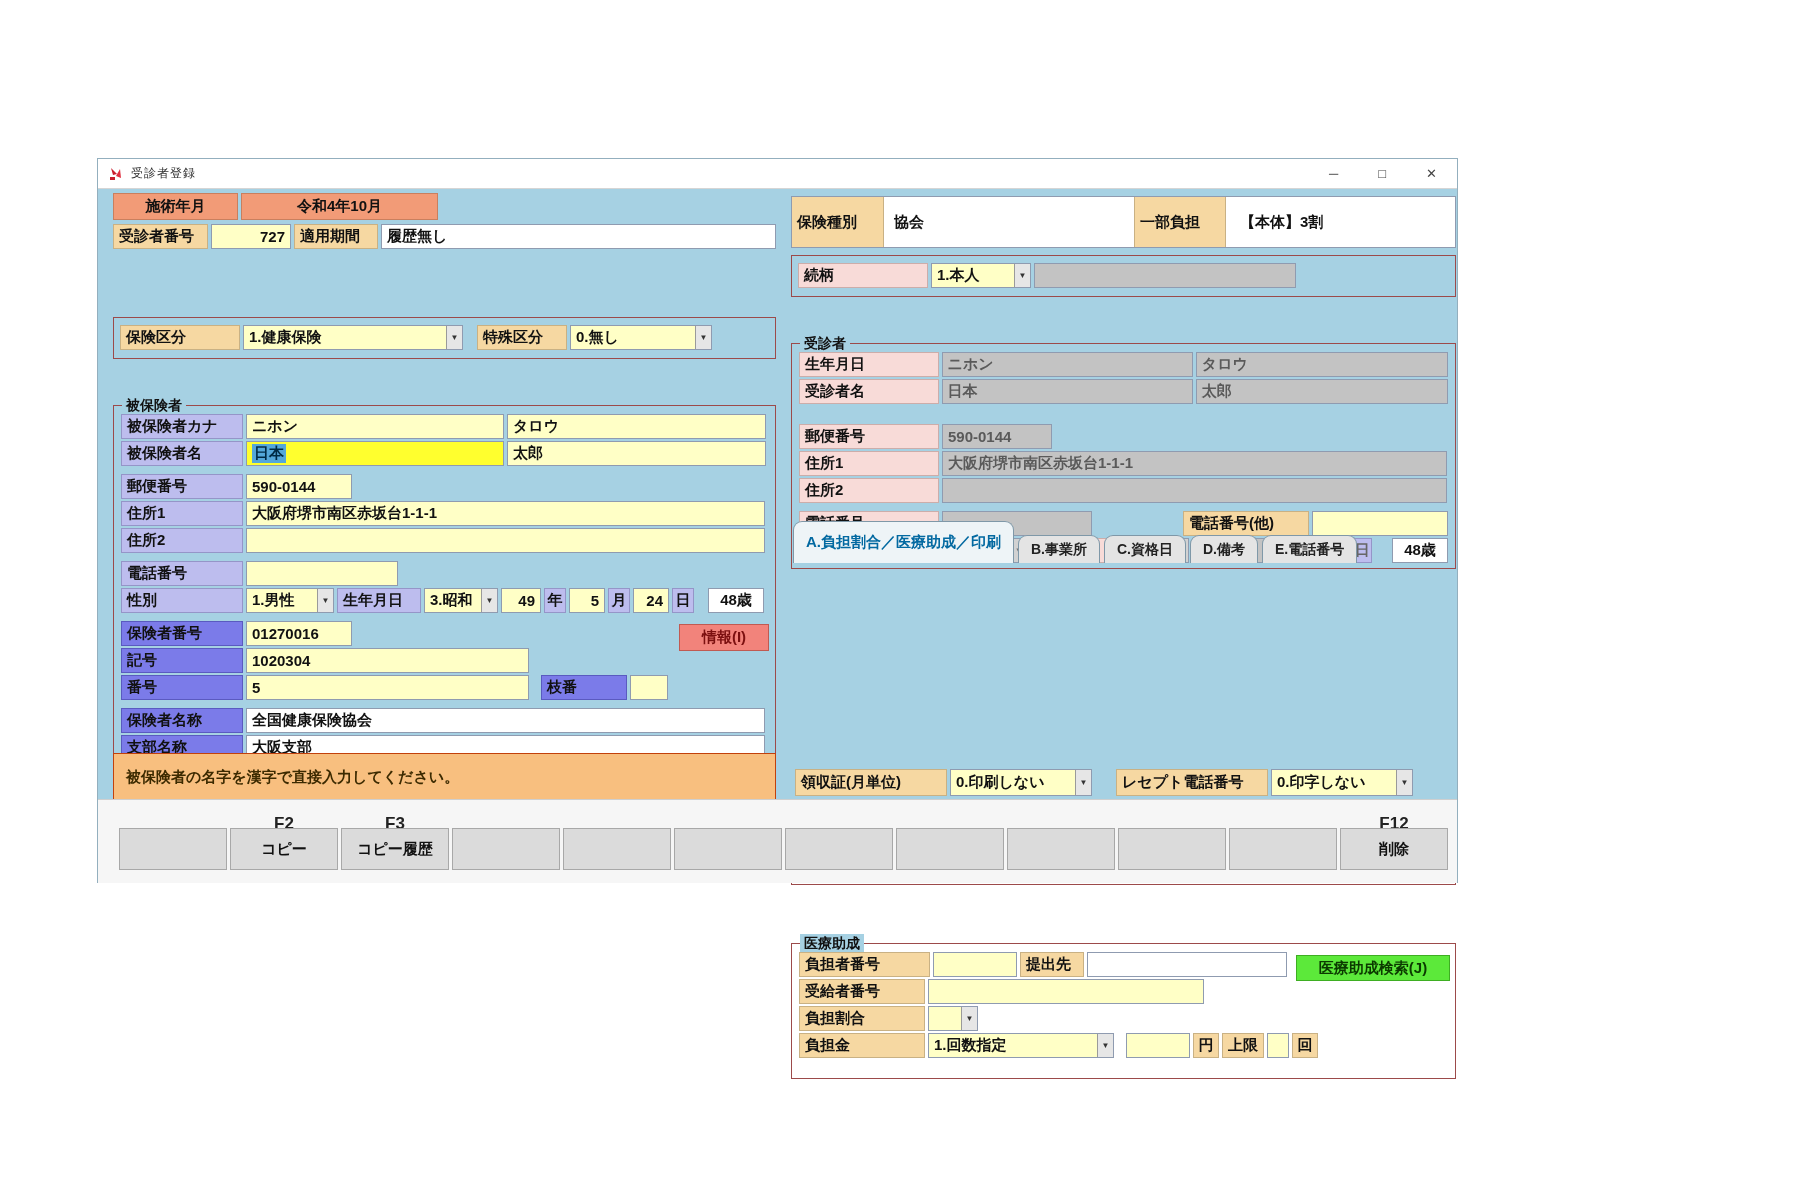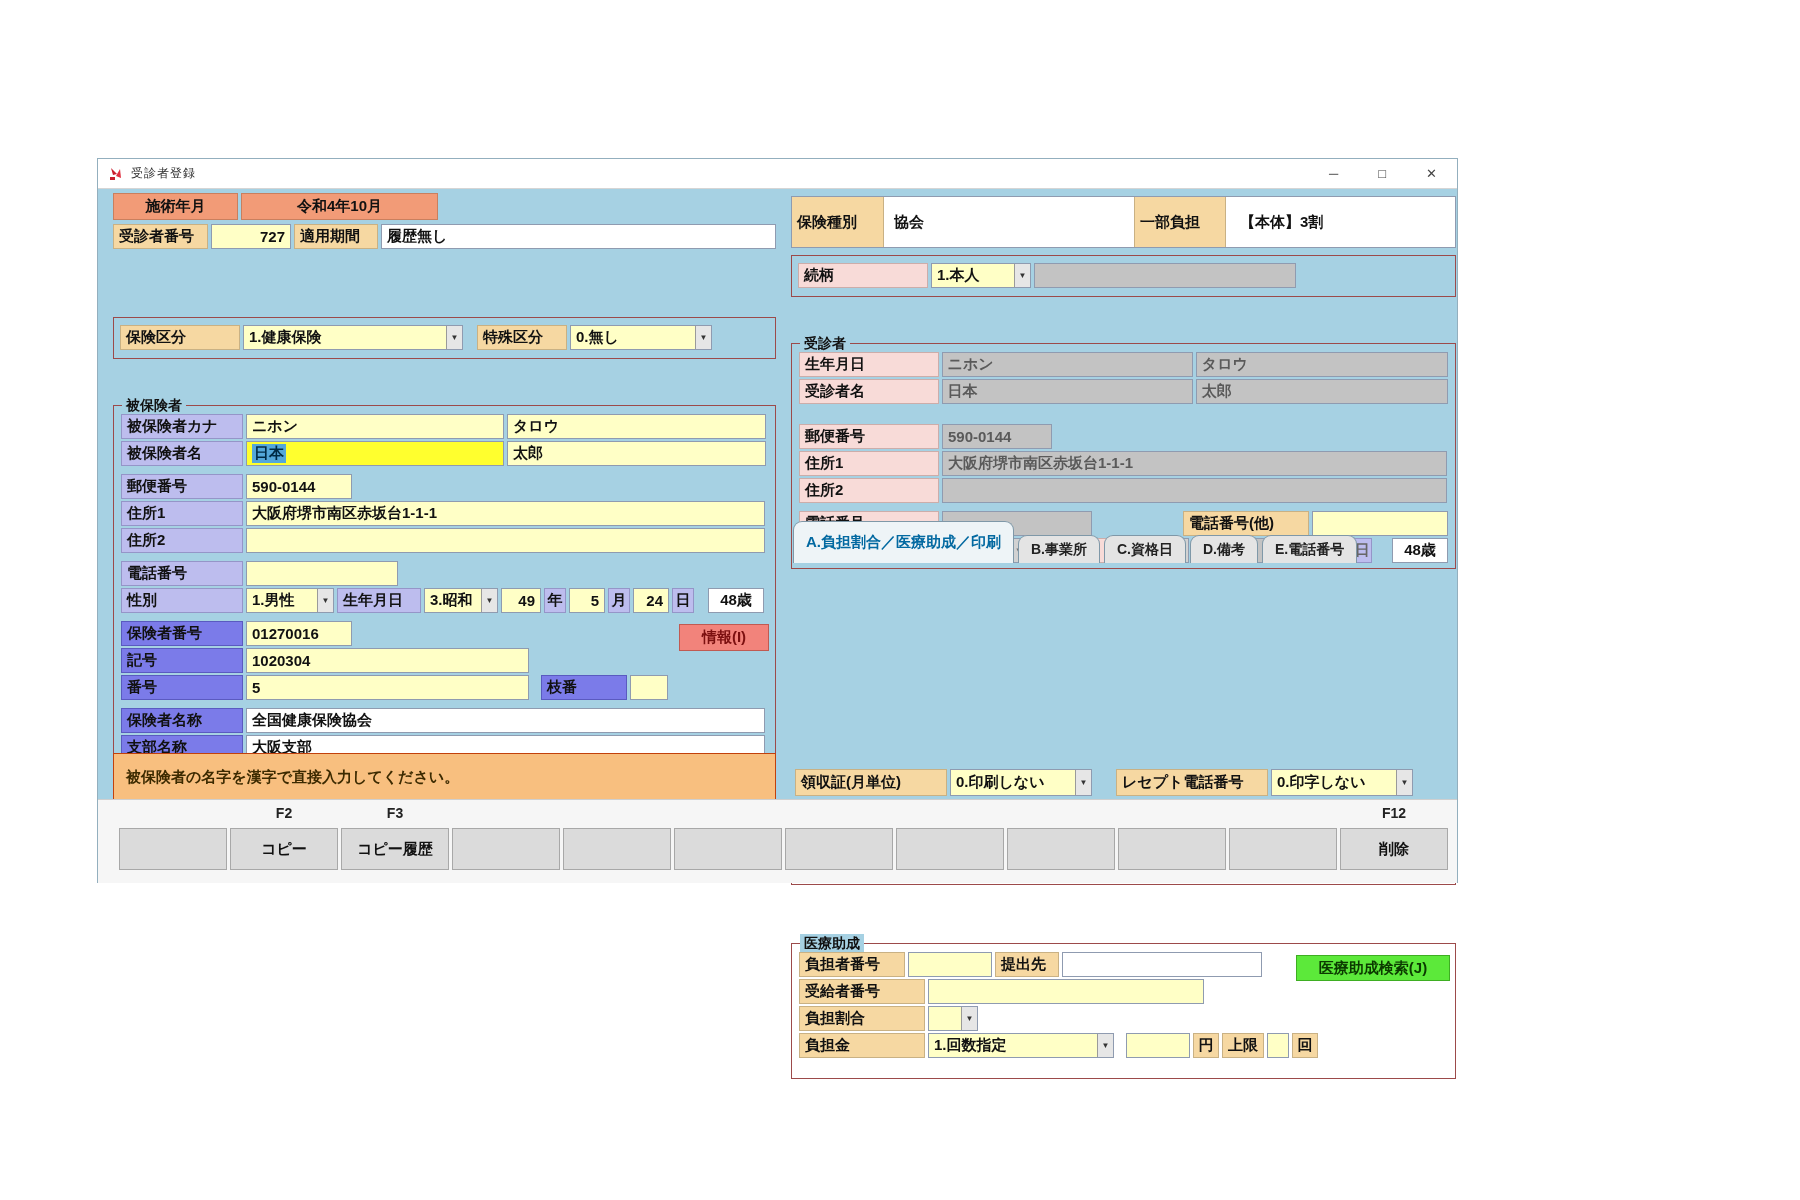--- a/index.html
+++ b/index.html
@@ -60,21 +60,21 @@
   .btn-green{background:#5ce93a;border-color:#3eae22;color:#0b3a00;}
   
   .tabbar{display:flex;gap:4px;align-items:flex-end;height:30px;}
   .tab{height:28px;display:flex;align-items:center;padding:0 12px;font-size:14px;
     background:#e4e4e4;border:1px solid #7f98a8;border-bottom:none;
     border-radius:9px 9px 0 0;box-sizing:border-box;color:#222;}
   .tab.active{background:#eef4f7;color:#0369a1;height:42px;font-size:15px;}
   
   .footer{position:absolute;left:0;right:0;top:610px;height:83px;background:#f6f6f6;
     border-top:1px solid #cfcfcf;}
-  .fkey{position:absolute;top:5px;width:108px;text-align:center;font-size:14px;color:#222;}
+  .fkey{position:absolute;top:14px;width:108px;text-align:center;font-size:17px;color:#222;}
   .fbtns{position:absolute;top:28px;left:21px;display:flex;gap:3px;}
   .fbtn{width:108px;height:42px;background:#dbdbdb;border:1px solid #a8a8a8;
     display:flex;align-items:center;justify-content:center;font-size:15px;box-sizing:border-box;}
   .spacer{flex:0 0 auto;}
 </style>
 </head>
 <body>
 
 <div class="window">
 
@@ -326,21 +326,21 @@
           <div class="l blue" style="width:124px;">負担割合</div>
           <div class="f w" style="width:88px;">一般</div>
           <div class="f w" style="width:64px;">3割</div>
         </div>
       </div>
 
       <div class="grp abs grp-pad" style="left:0;top:434px;width:665px;height:136px;">
         <span class="legend">医療助成</span>
 
         <div class="r">
-          <div class="l tan" style="width:106px;">負担者番号</div>
+          <div class="l tan" style="width:131px;">負担者番号</div>
           <div class="f y" style="width:84px;"></div>
           <div class="l tan" style="width:64px;">提出先</div>
           <div class="f w" style="width:200px;"></div>
         </div>
         <div class="btn btn-green abs" style="right:5px;top:11px;width:154px;height:26px;">医療助成検索(J)</div>
 
         <div class="r">
           <div class="l tan" style="width:126px;">受給者番号</div>
           <div class="f y" style="width:276px;"></div>
         </div>

